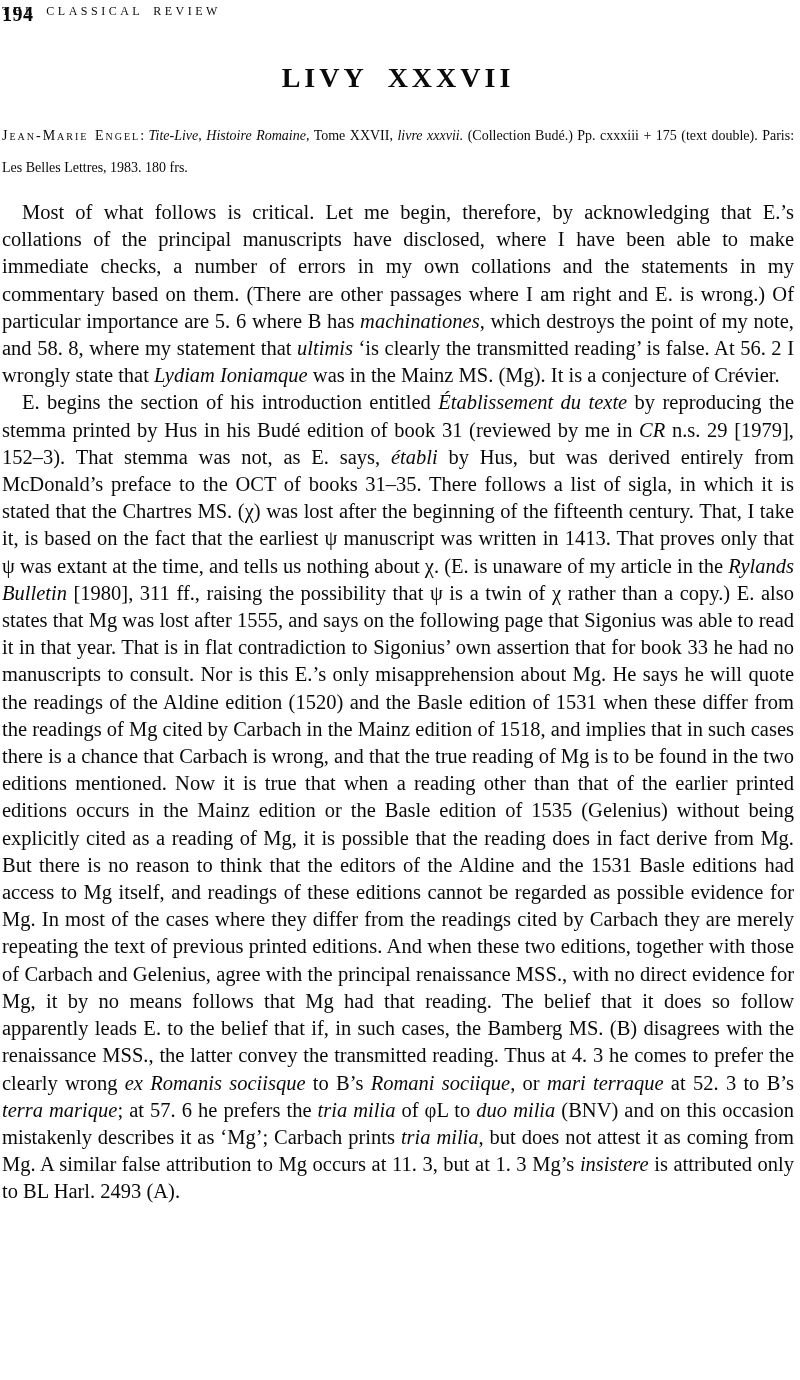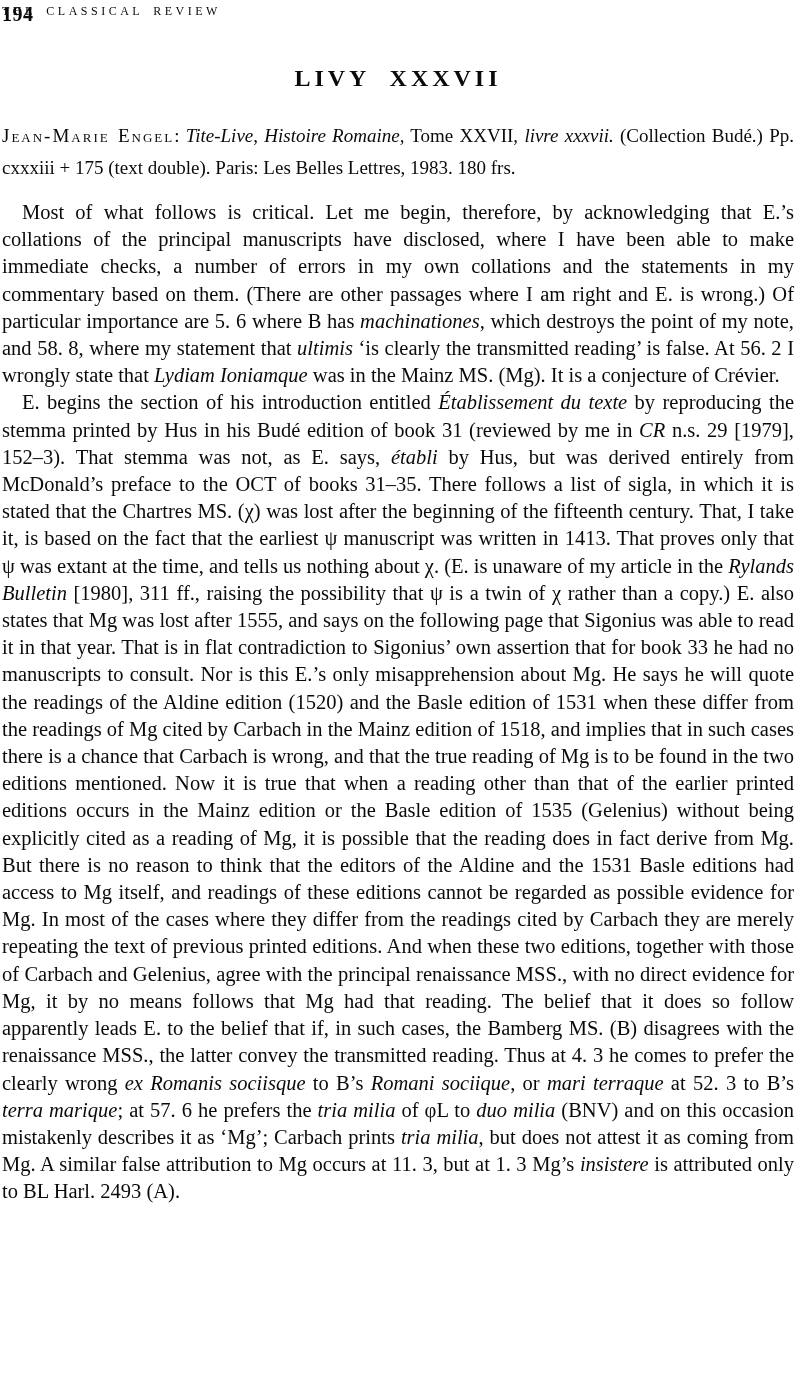--- a/index.html
+++ b/index.html
@@ -32,29 +32,29 @@
     text-align: left;
     font-size: 12px;
     font-weight: normal;
     letter-spacing: 3.5px;
     word-spacing: 4px;
     padding-top: 1px;
   }
   .article-title {
     margin-top: 36px;
     text-align: center;
-    font-size: 24px;
+    font-size: 28px;
     font-weight: bold;
     letter-spacing: 4px;
     word-spacing: 10px;
     line-height: 30px;
   }
   .citation {
     margin: 27px 0 0 0;
-    font-size: 19px;
+    font-size: 14px;
     line-height: 32px;
     text-align: justify;
   }
   .review-body {
     margin-top: 15px;
   }
   .para {
     margin: 0;
     font-size: 20.5px;
     line-height: 27.2px;

